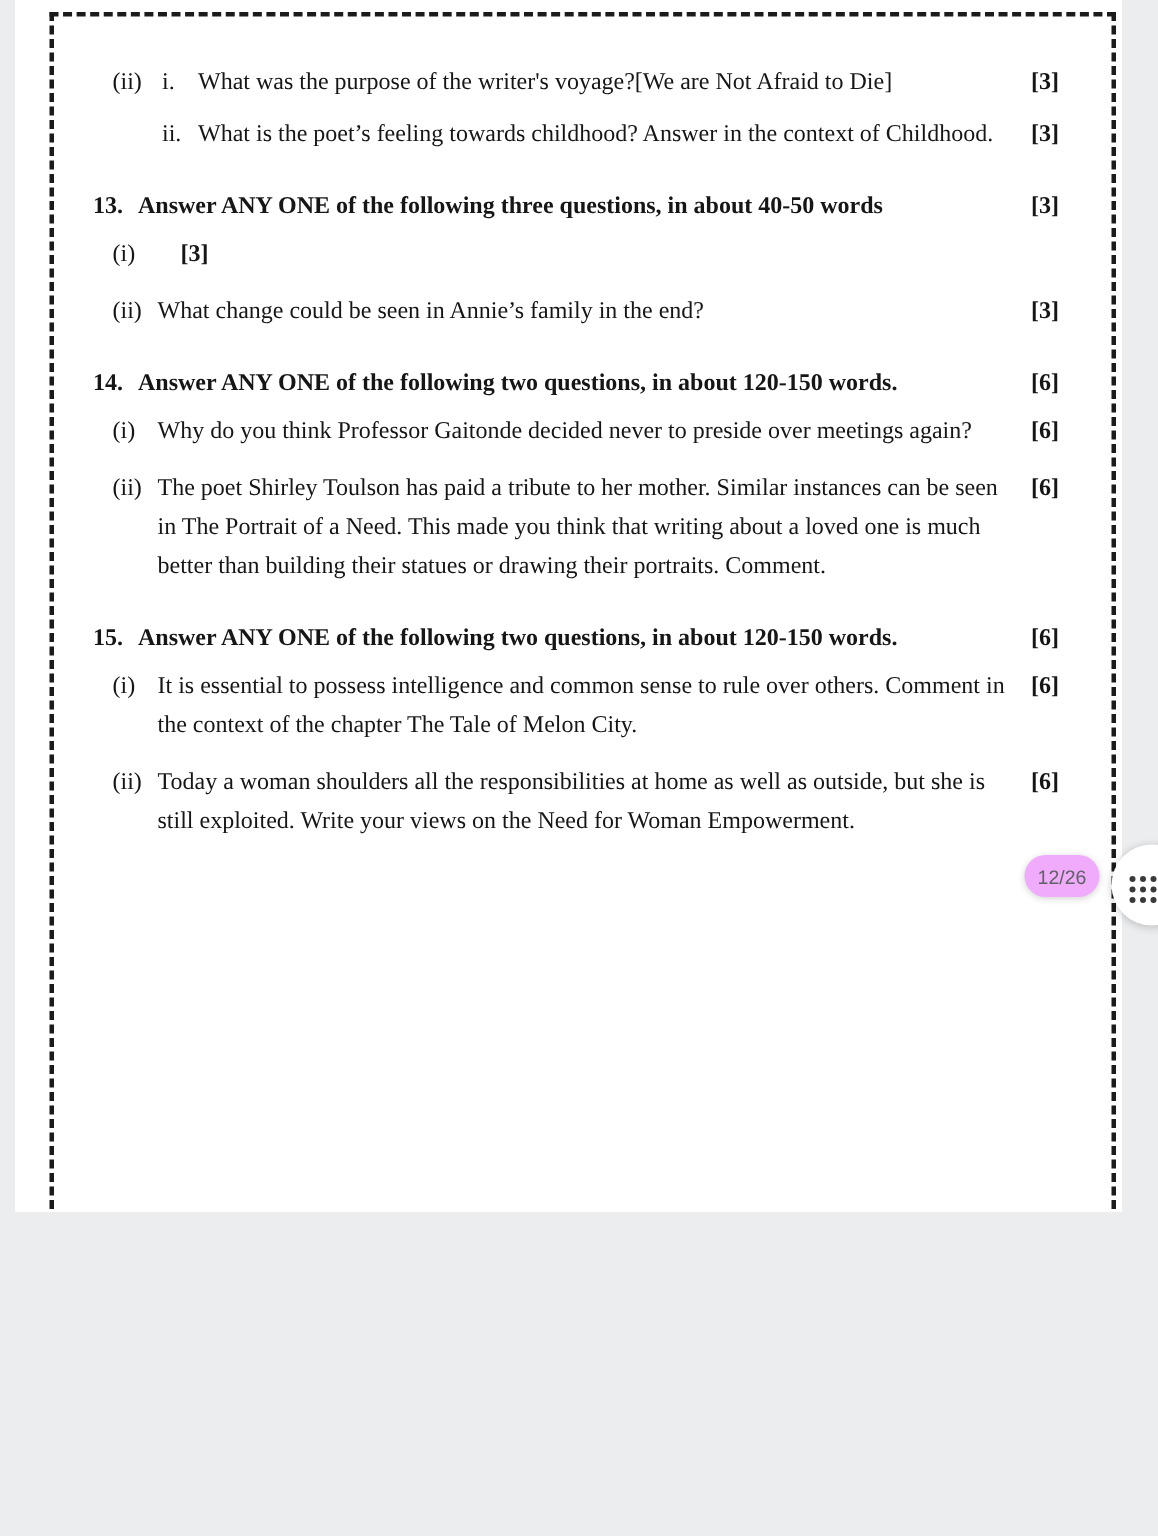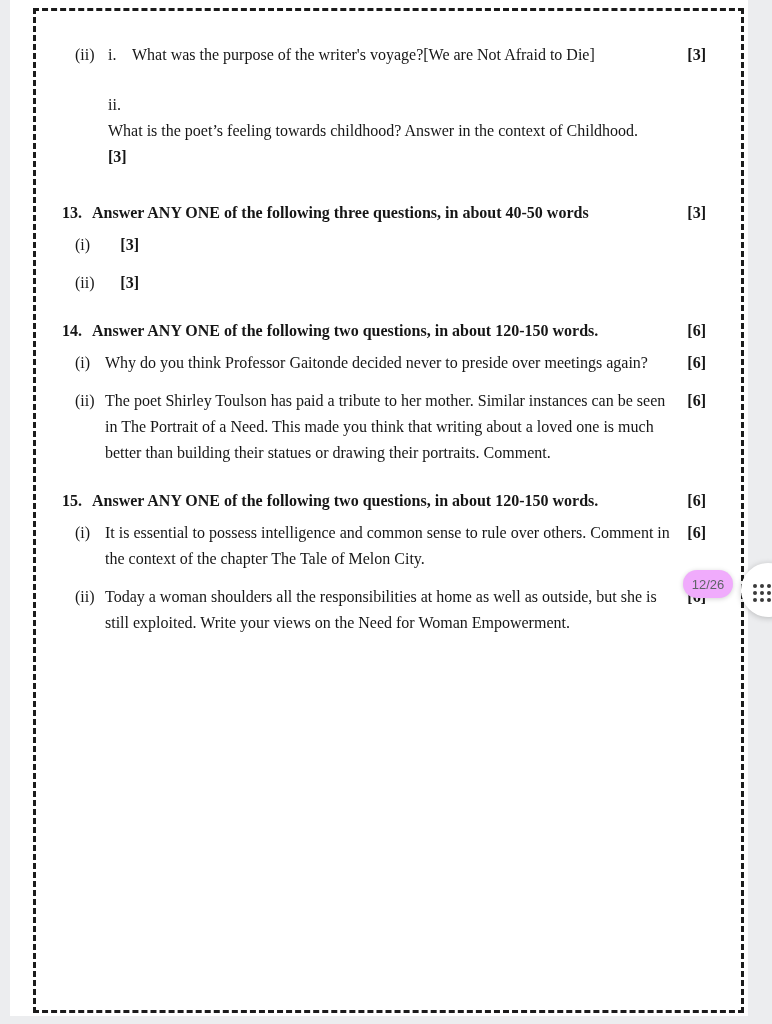--- a/index.html
+++ b/index.html
@@ -3,21 +3,21 @@
 <meta charset="utf-8">
 <style>
   html, body { margin: 0; padding: 0; }
   body {
     width: 772px; height: 1024px;
     background: #ecedef;
     font-family: "Liberation Serif", serif;
   }
   .screen {
     position: relative;
-    width: 772px; height: 1024px;
+    width: 772px; height: 808px;
     overflow: hidden;
     background: #ecedef;
   }
   
   .paper {
     position: absolute;
     left: 10px; top: 0;
     width: 738px; height: 1016px;
     background: #ffffff;
   }
@@ -39,21 +39,21 @@
   }
   .heading-row { margin-top: 22px; margin-bottom: 6px; font-weight: bold; justify-content: flex-end; }
   .c-num1 { flex: 0 0 30px; }                    
   .c-num2 { flex: 0 0 30px; margin-left: 13px; } 
   .c-label1 { flex: 0 0 33px; margin-left: 13px; } 
   .c-num3 { flex: 0 0 24px; }                    
   .c-text { flex: 1; text-align: left; }
   .c-marks { flex: 0 0 34px; text-align: right; font-weight: bold; white-space: nowrap; }
   .subcol { flex: 1; display: flex; flex-direction: column; }
   .subrow { display: flex; align-items: flex-start; }
-  .subrow + .subrow { margin-top: 24px; flex-direction: column; }
+  .subrow + .subrow { margin-top: 9px; }
   .b { font-weight: normal; }
   
   .page-badge {
     position: absolute;
     left: 683px; top: 570px;
     width: 50px; height: 28px;
     background: #f0abfc;
     border-radius: 14px;
     box-shadow: 0 1px 5px rgba(0,0,0,0.18);
     display: flex; align-items: center; justify-content: center;
@@ -118,20 +118,21 @@
         <div class="c-num1">13.</div>
         <div class="c-text">Answer ANY ONE of the following three questions, in about 40-50 words</div>
         <div class="c-marks">[3]</div>
       </div>
       <div class="row">
         <div class="c-num2">(i)</div>
         <div class="c-marks">[3]</div>
       </div>
       <div class="row">
         <div class="c-num2">(ii)</div>
+        <div class="c-text"><span class="">What change could be seen in Annie’s family in the end?</span></div>
         <div class="c-marks">[3]</div>
       </div>
 
       <div class="row heading-row">
         <div class="c-num1">14.</div>
         <div class="c-text">Answer ANY ONE of the following two questions, in about 120-150 words.</div>
         <div class="c-marks">[6]</div>
       </div>
       <div class="row">
         <div class="c-num2">(i)</div>

